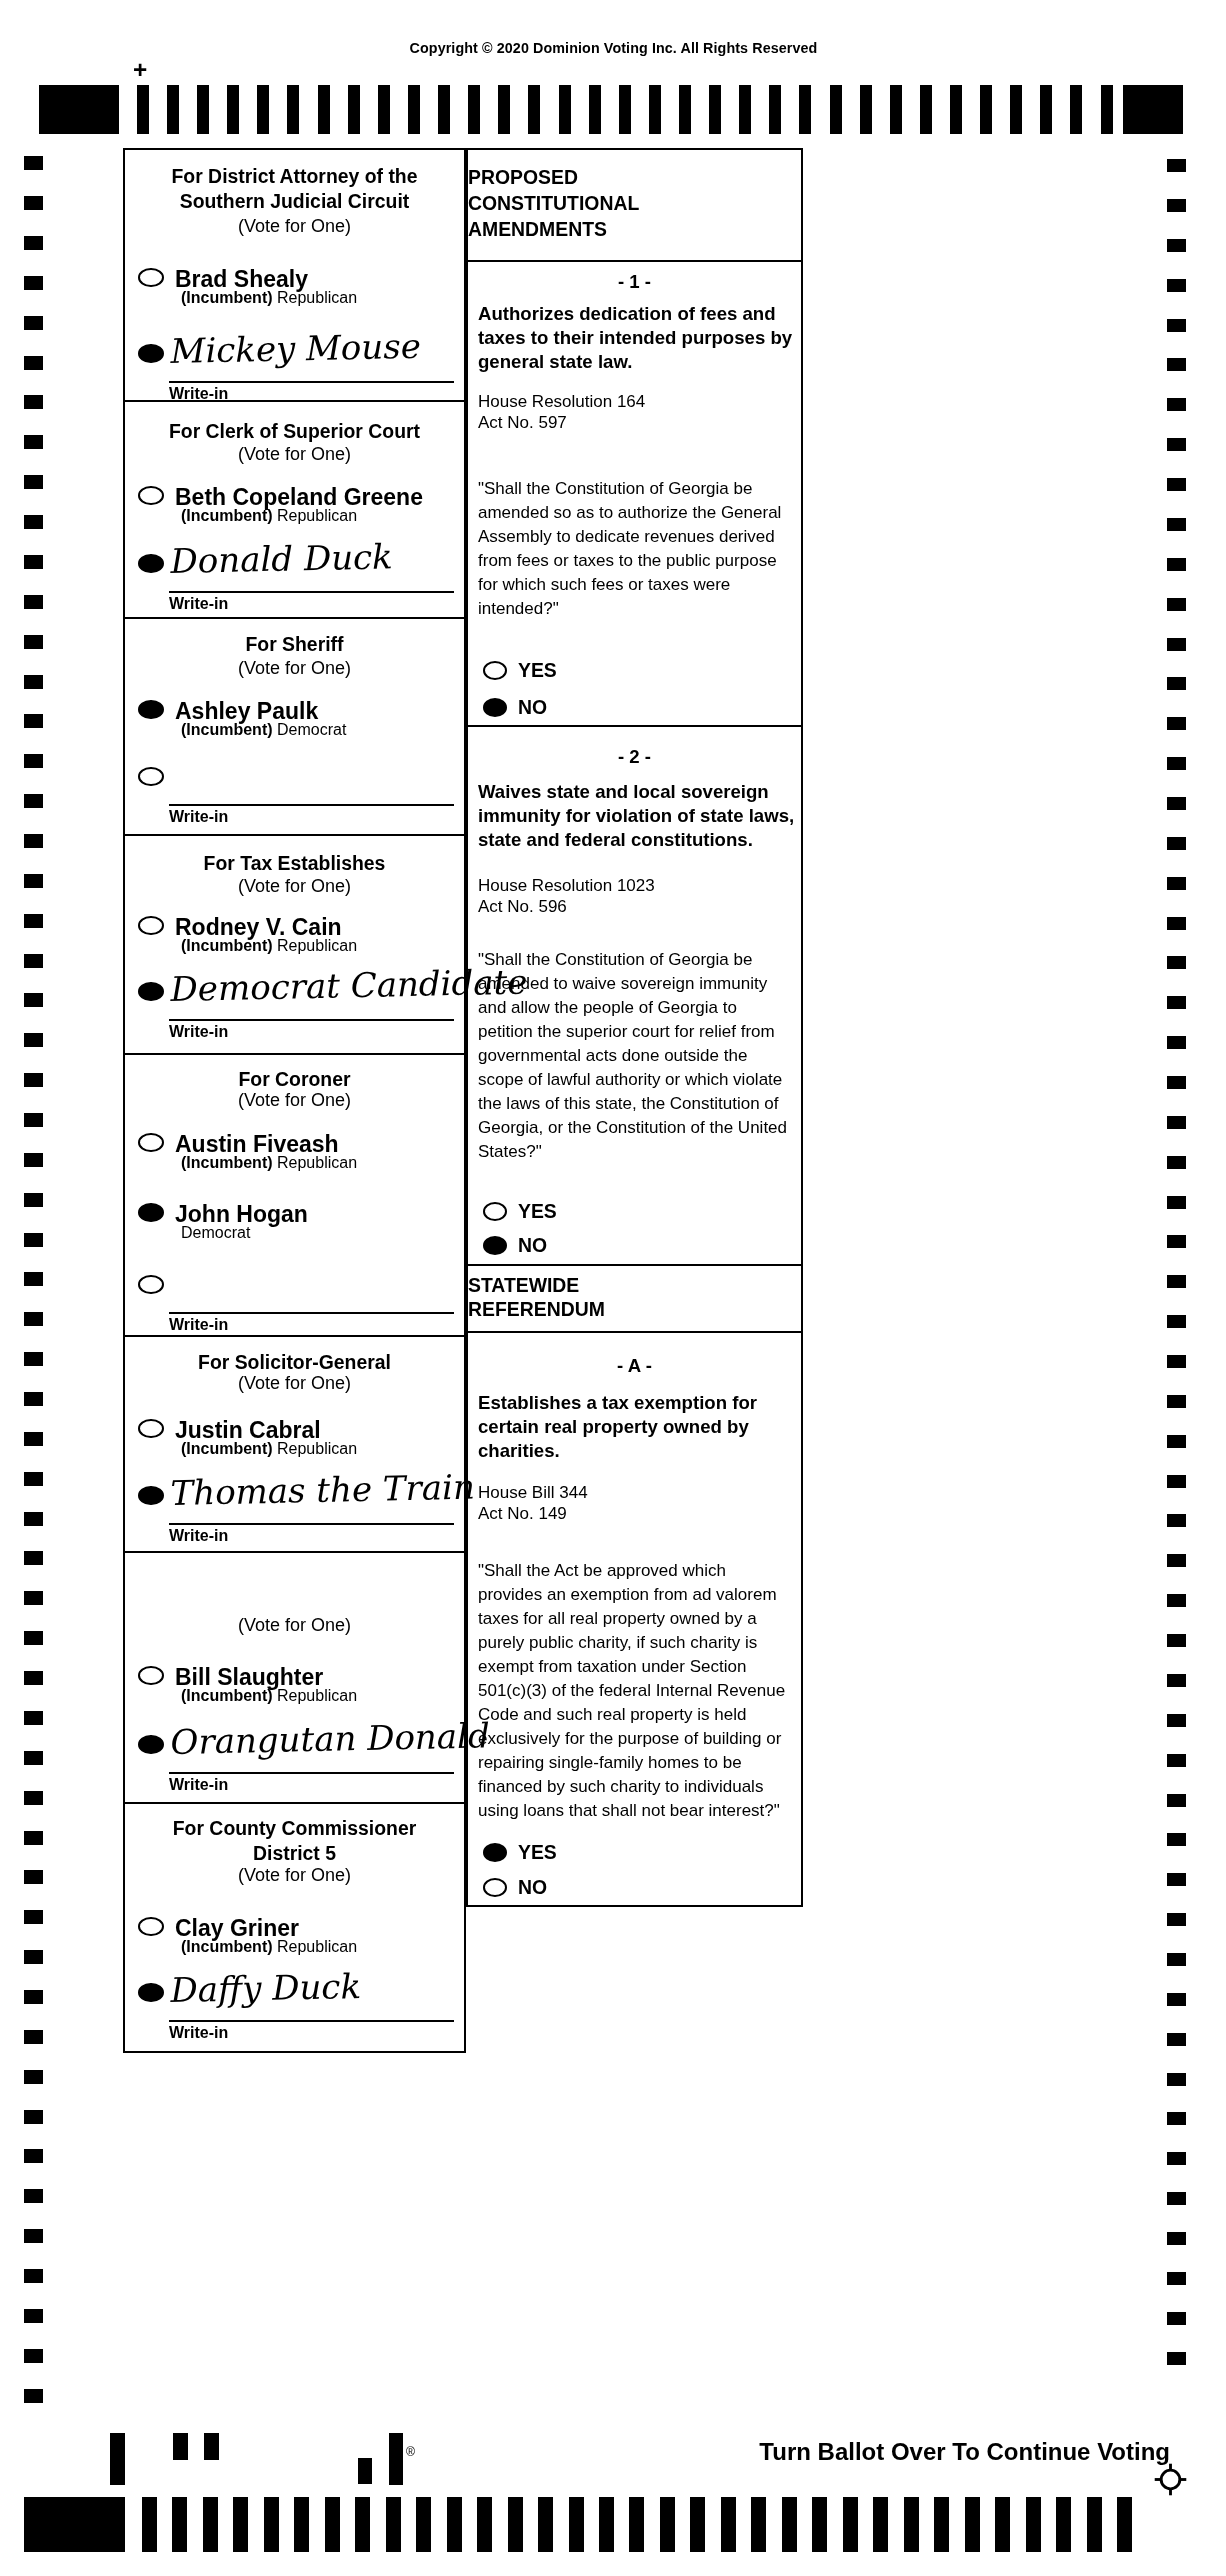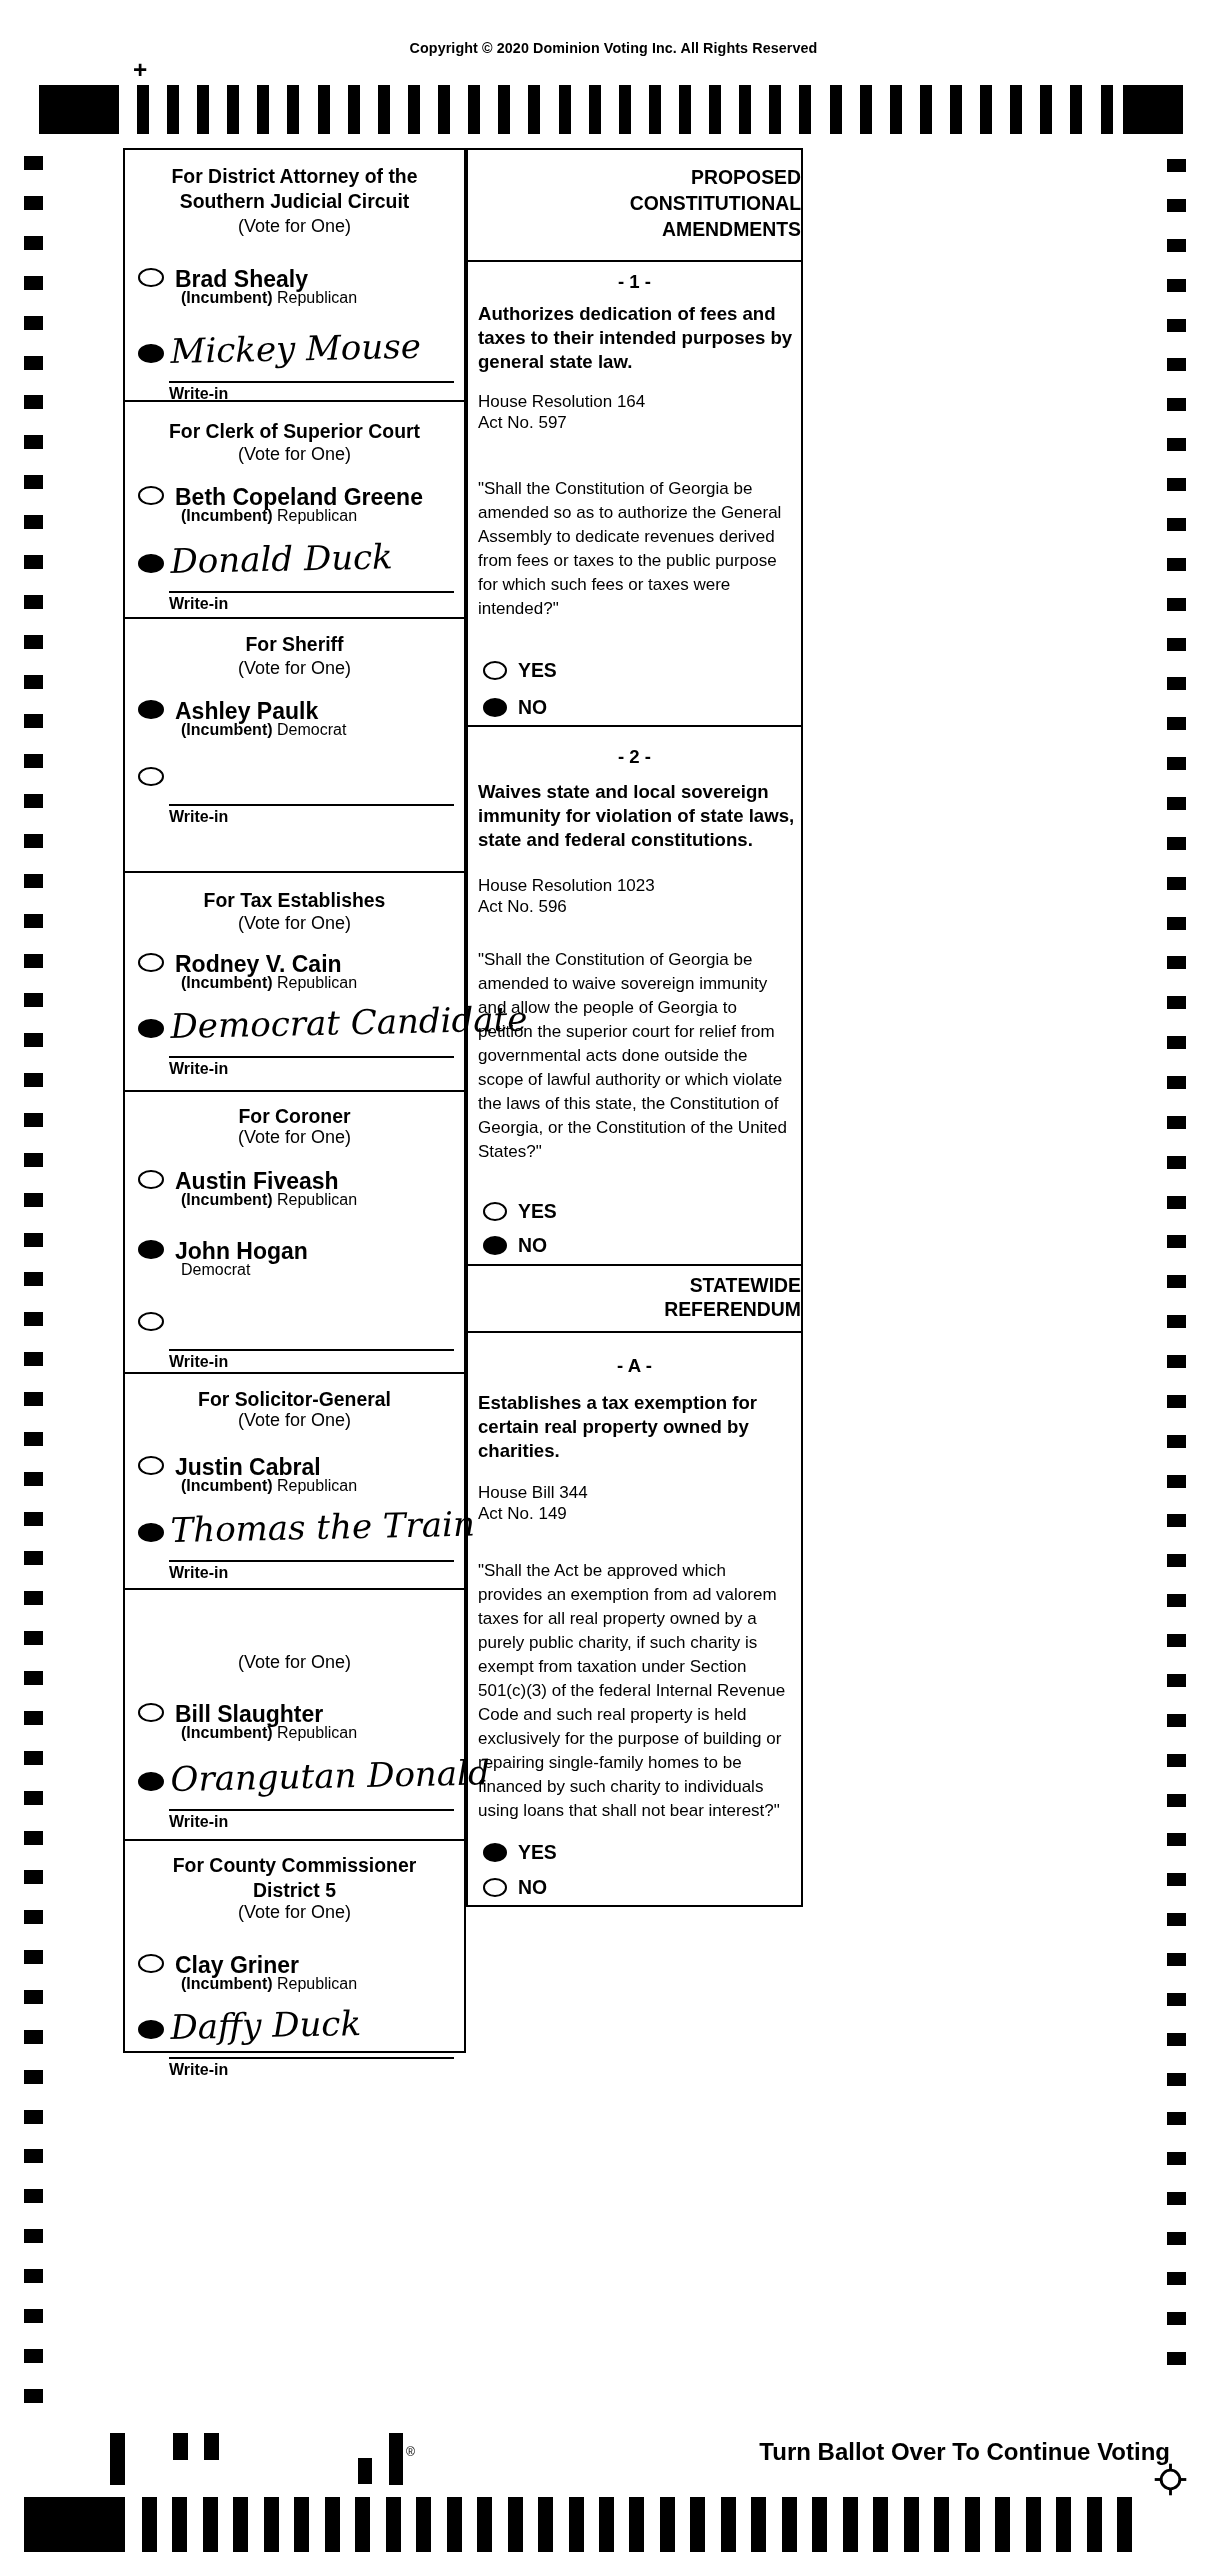--- a/index.html
+++ b/index.html
@@ -35,21 +35,21 @@
   .cparty b { font-weight:bold; }
   .wrow { position:absolute; left:0; right:0; height:65px; }
   .wrow .oval { top:2.9px; }
   .hand { position:absolute; left:46px; top:-10px; font-family:"DejaVu Serif", serif;
     font-style:italic; font-size:34px; white-space:nowrap; transform:rotate(-1.2deg);
     transform-origin:left bottom; }
   .wline { position:absolute; left:44px; right:10px; top:40px; border-top:2.2px solid #000; }
   .wlabel { position:absolute; left:44px; top:44px; font-weight:bold; font-size:16px; }
 
   .mhead { position:relative; border-bottom:2.2px solid #000; box-sizing:border-box; }
-  .htext { position:absolute; left:0; right:0; text-align:right; font-weight:bold;
+  .htext { position:absolute; left:0; right:0; text-align:left; font-weight:bold;
     font-size:19.4px; line-height:26px; white-space:pre-line; }
   .mbox { position:relative; border-bottom:2.2px solid #000; box-sizing:border-box; }
   .mbox:last-child { border-bottom:none; }
   .mnum { position:absolute; left:0; right:0; text-align:center; font-weight:bold; font-size:18.6px; }
   .msummary { position:absolute; left:10px; right:4.3px; font-weight:bold; font-size:18.6px;
     line-height:24px; white-space:pre-line; }
   .mbill { position:absolute; left:10px; font-size:17px; line-height:21px; white-space:pre-line; }
   .mquestion { position:absolute; left:10px; right:2.9px; font-size:17px; line-height:24px;
     white-space:pre-line; }
   .vrow { position:absolute; left:0; right:0; height:24.4px; }
@@ -282,21 +282,21 @@
         <span class="cparty"><b>(Incumbent)</b> <span>Republican</span></span>
       </div>
       <div class="wrow" style="top:149px">
         <span class="oval filled"></span>
         <span class="hand">Donald Duck</span>
         <div class="wline"></div>
         <div class="wlabel">Write-in</div>
       </div>
     </div>
 
-    <div class="cbox" style="height:254px">
+    <div class="cbox" style="height:217px">
       <div class="ctitle" style="top:13px">For Sheriff</div>
       <div class="cinst" style="top:39px">(Vote for One)</div>
       <div class="crow" style="top:81px">
         <span class="oval filled"></span>
         <span class="cname">Ashley Paulk</span>
         <span class="cparty"><b>(Incumbent)</b> <span>Democrat</span></span>
       </div>
       <div class="wrow" style="top:145px">
         <span class="oval"></span>
         <span class="hand"></span>

